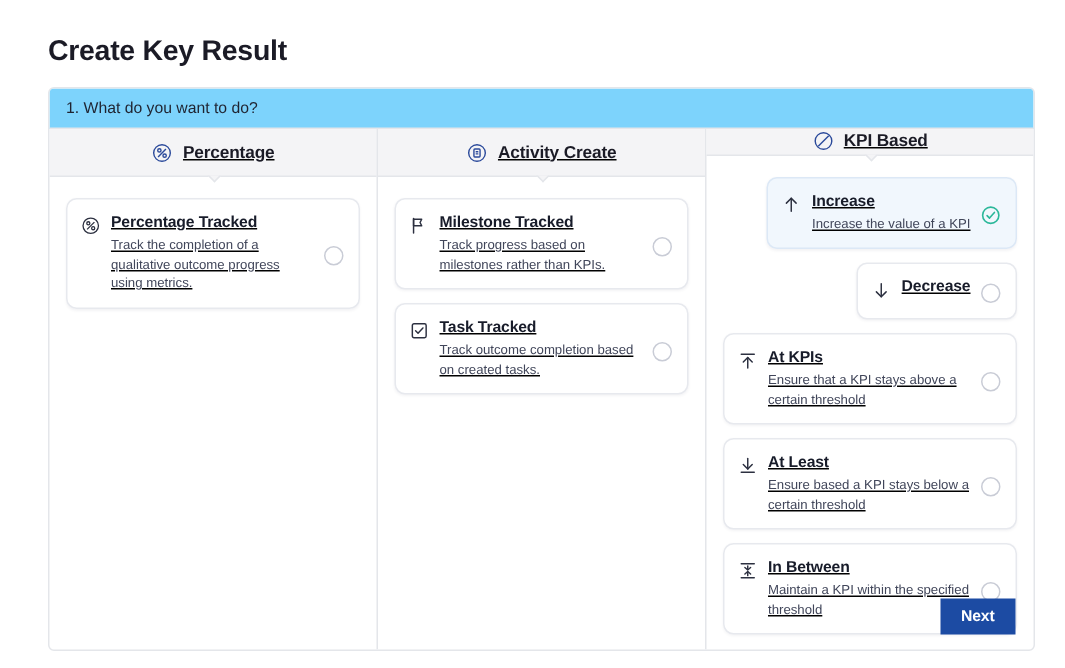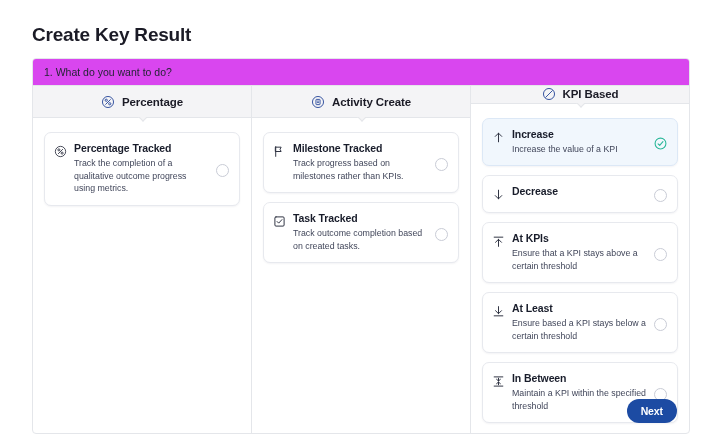--- a/index.html
+++ b/index.html
@@ -30,31 +30,32 @@
     border-radius: 4px;
     overflow: hidden;
   }
 
   .question-row {
     height: 27px;
     border-bottom: 1px solid #e4e6ea;
     display: flex;
     align-items: center;
     padding-left: 11px;
-    background: #d946ef;
+    background: #7dd3fc;
   }
   .question-text {
     font-size: 10.5px;
     color: #1f2330;
     font-weight: normal;
   }
 
   .columns {
     display: flex;
     height: calc(100% - 27px);
+    text-decoration: underline;
   }
   .col {
     flex: 1 1 0;
     display: flex;
     flex-direction: column;
     min-width: 0;
     position: relative;
   }
   .col + .col { border-left: 1px solid #e4e6ea; }
 
@@ -100,20 +101,21 @@
     margin-left: 1.5px;
   }
 
   .col-body {
     flex: 1;
     padding: 14px 11px 10px 11px;
     display: flex;
     flex-direction: column;
     gap: 9px;
     position: relative;
+    align-items: flex-end;
   }
 
   .opt-card {
     background: #ffffff;
     border: 1px solid #e7e9ee;
     border-radius: 7px;
     padding: 9px 10px 10px 9px;
     display: flex;
     align-items: flex-start;
     gap: 7px;
@@ -166,21 +168,21 @@
     position: absolute;
     right: 0; bottom: 0;
     padding: 10px 12px;
   }
   .next-btn {
     background: #1c4ba3;
     color: #ffffff;
     font-size: 10.5px;
     font-weight: bold;
     border: none;
-    border-radius: 12px;
+    border-radius: 0;
     padding: 6px 14px;
     cursor: pointer;
     font-family: "Liberation Sans", sans-serif;
     letter-spacing: -0.1px;
   }
 </style>
 </head>
 <body>
 
 <div class="page">

